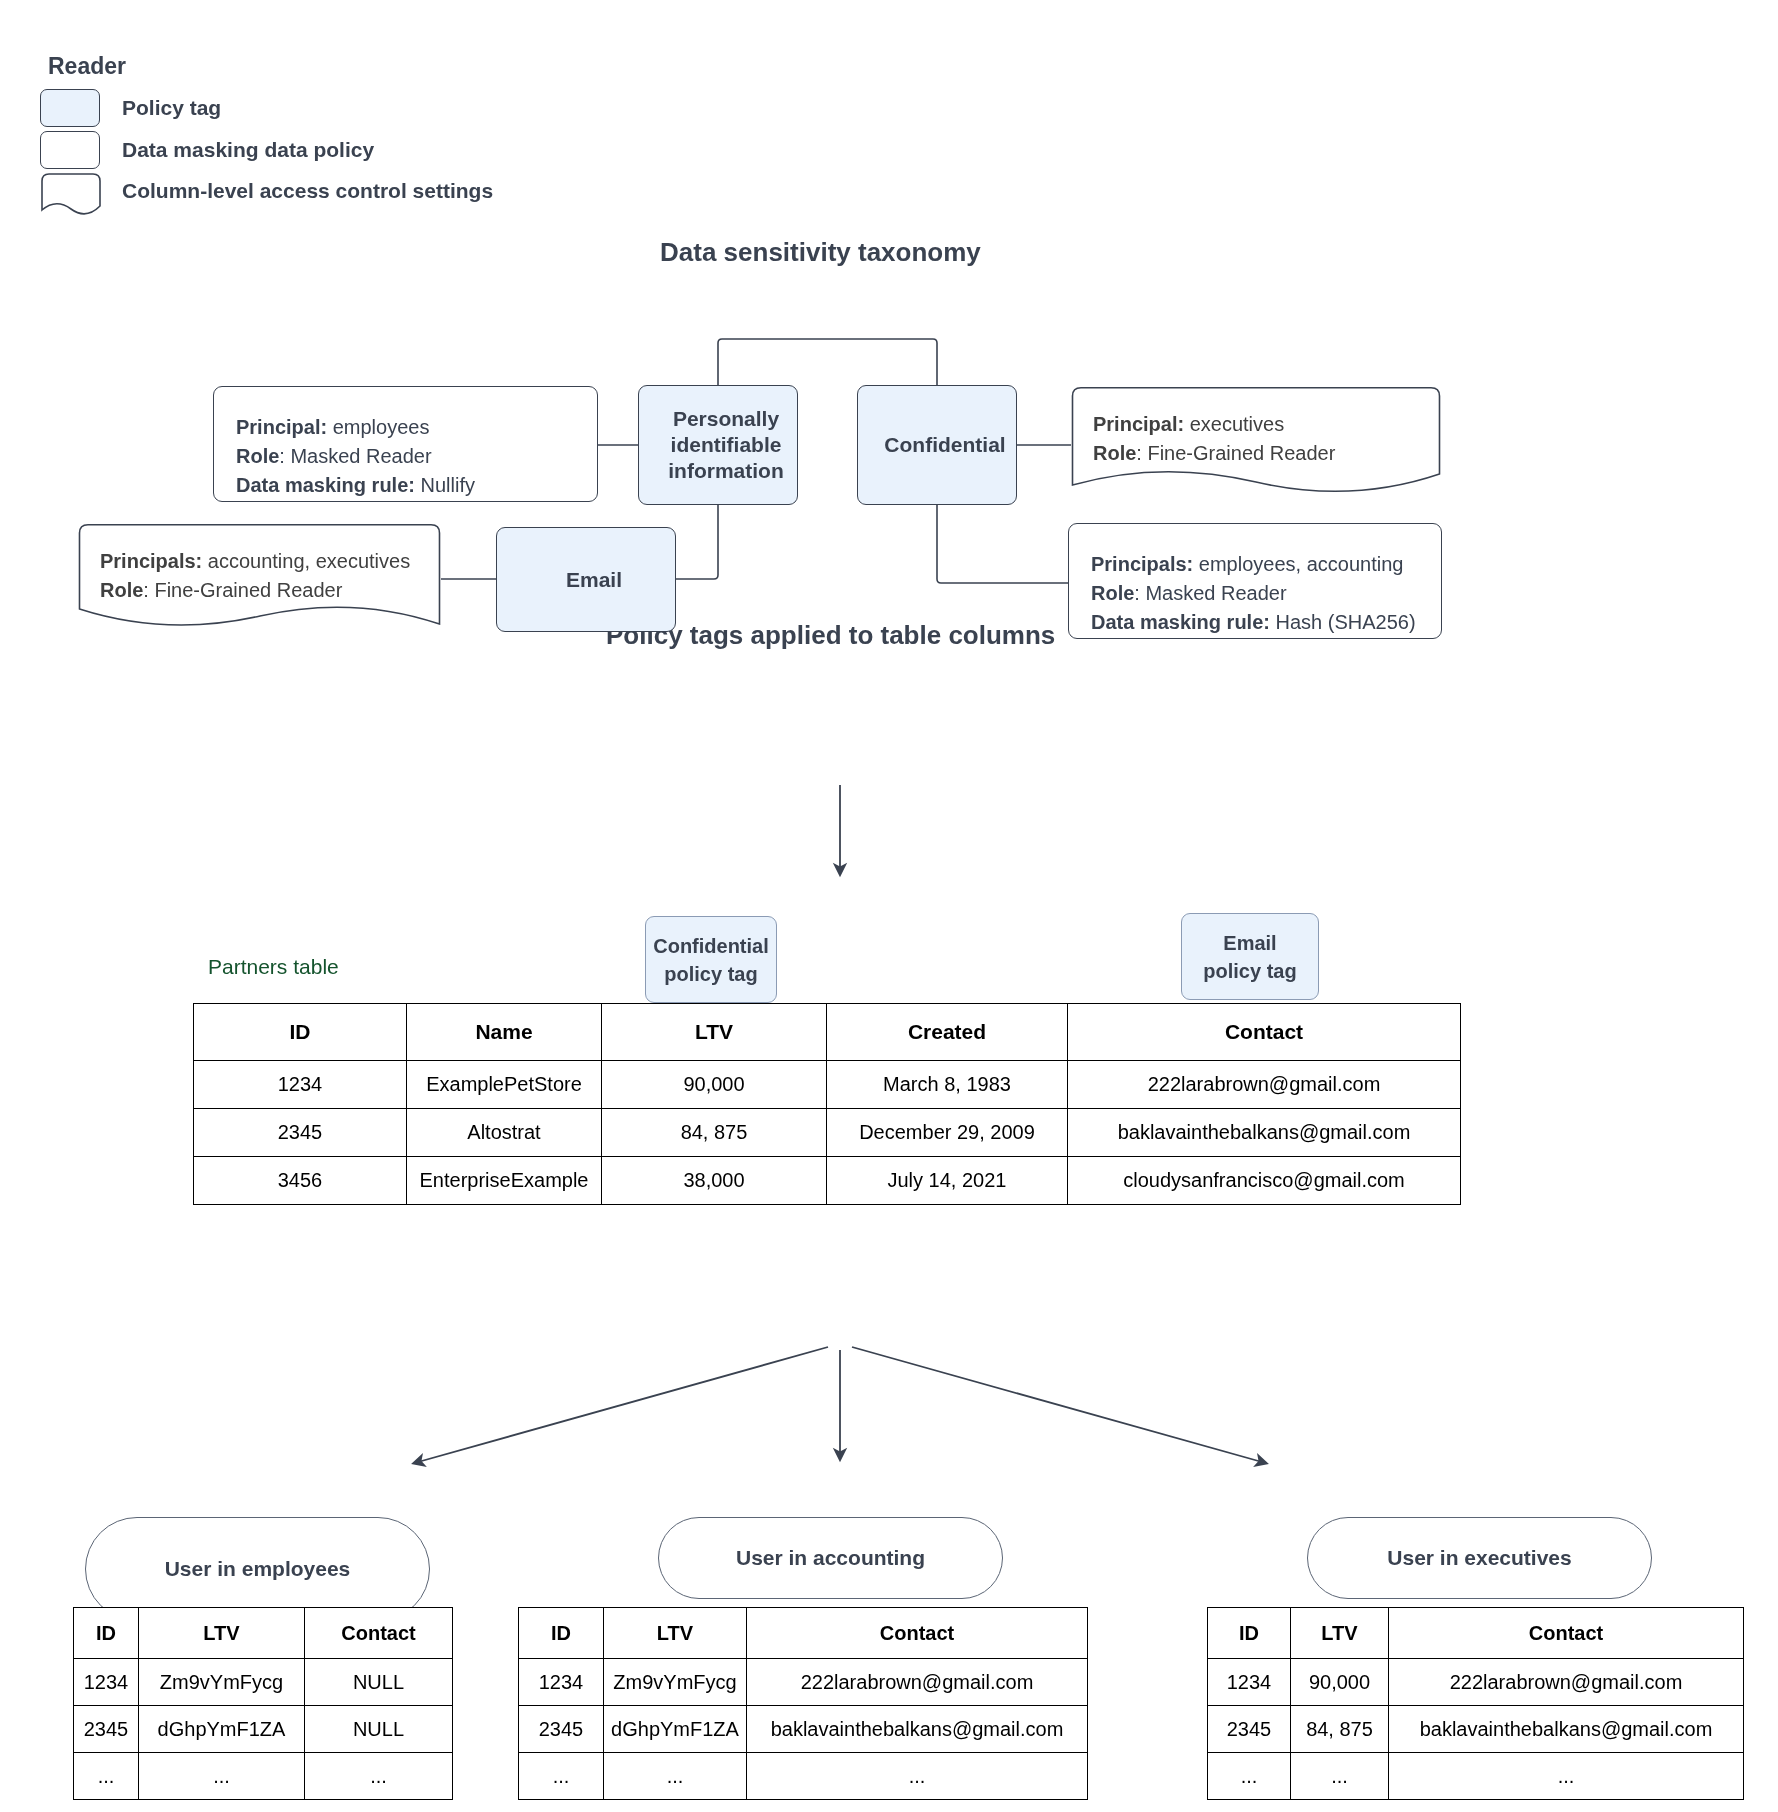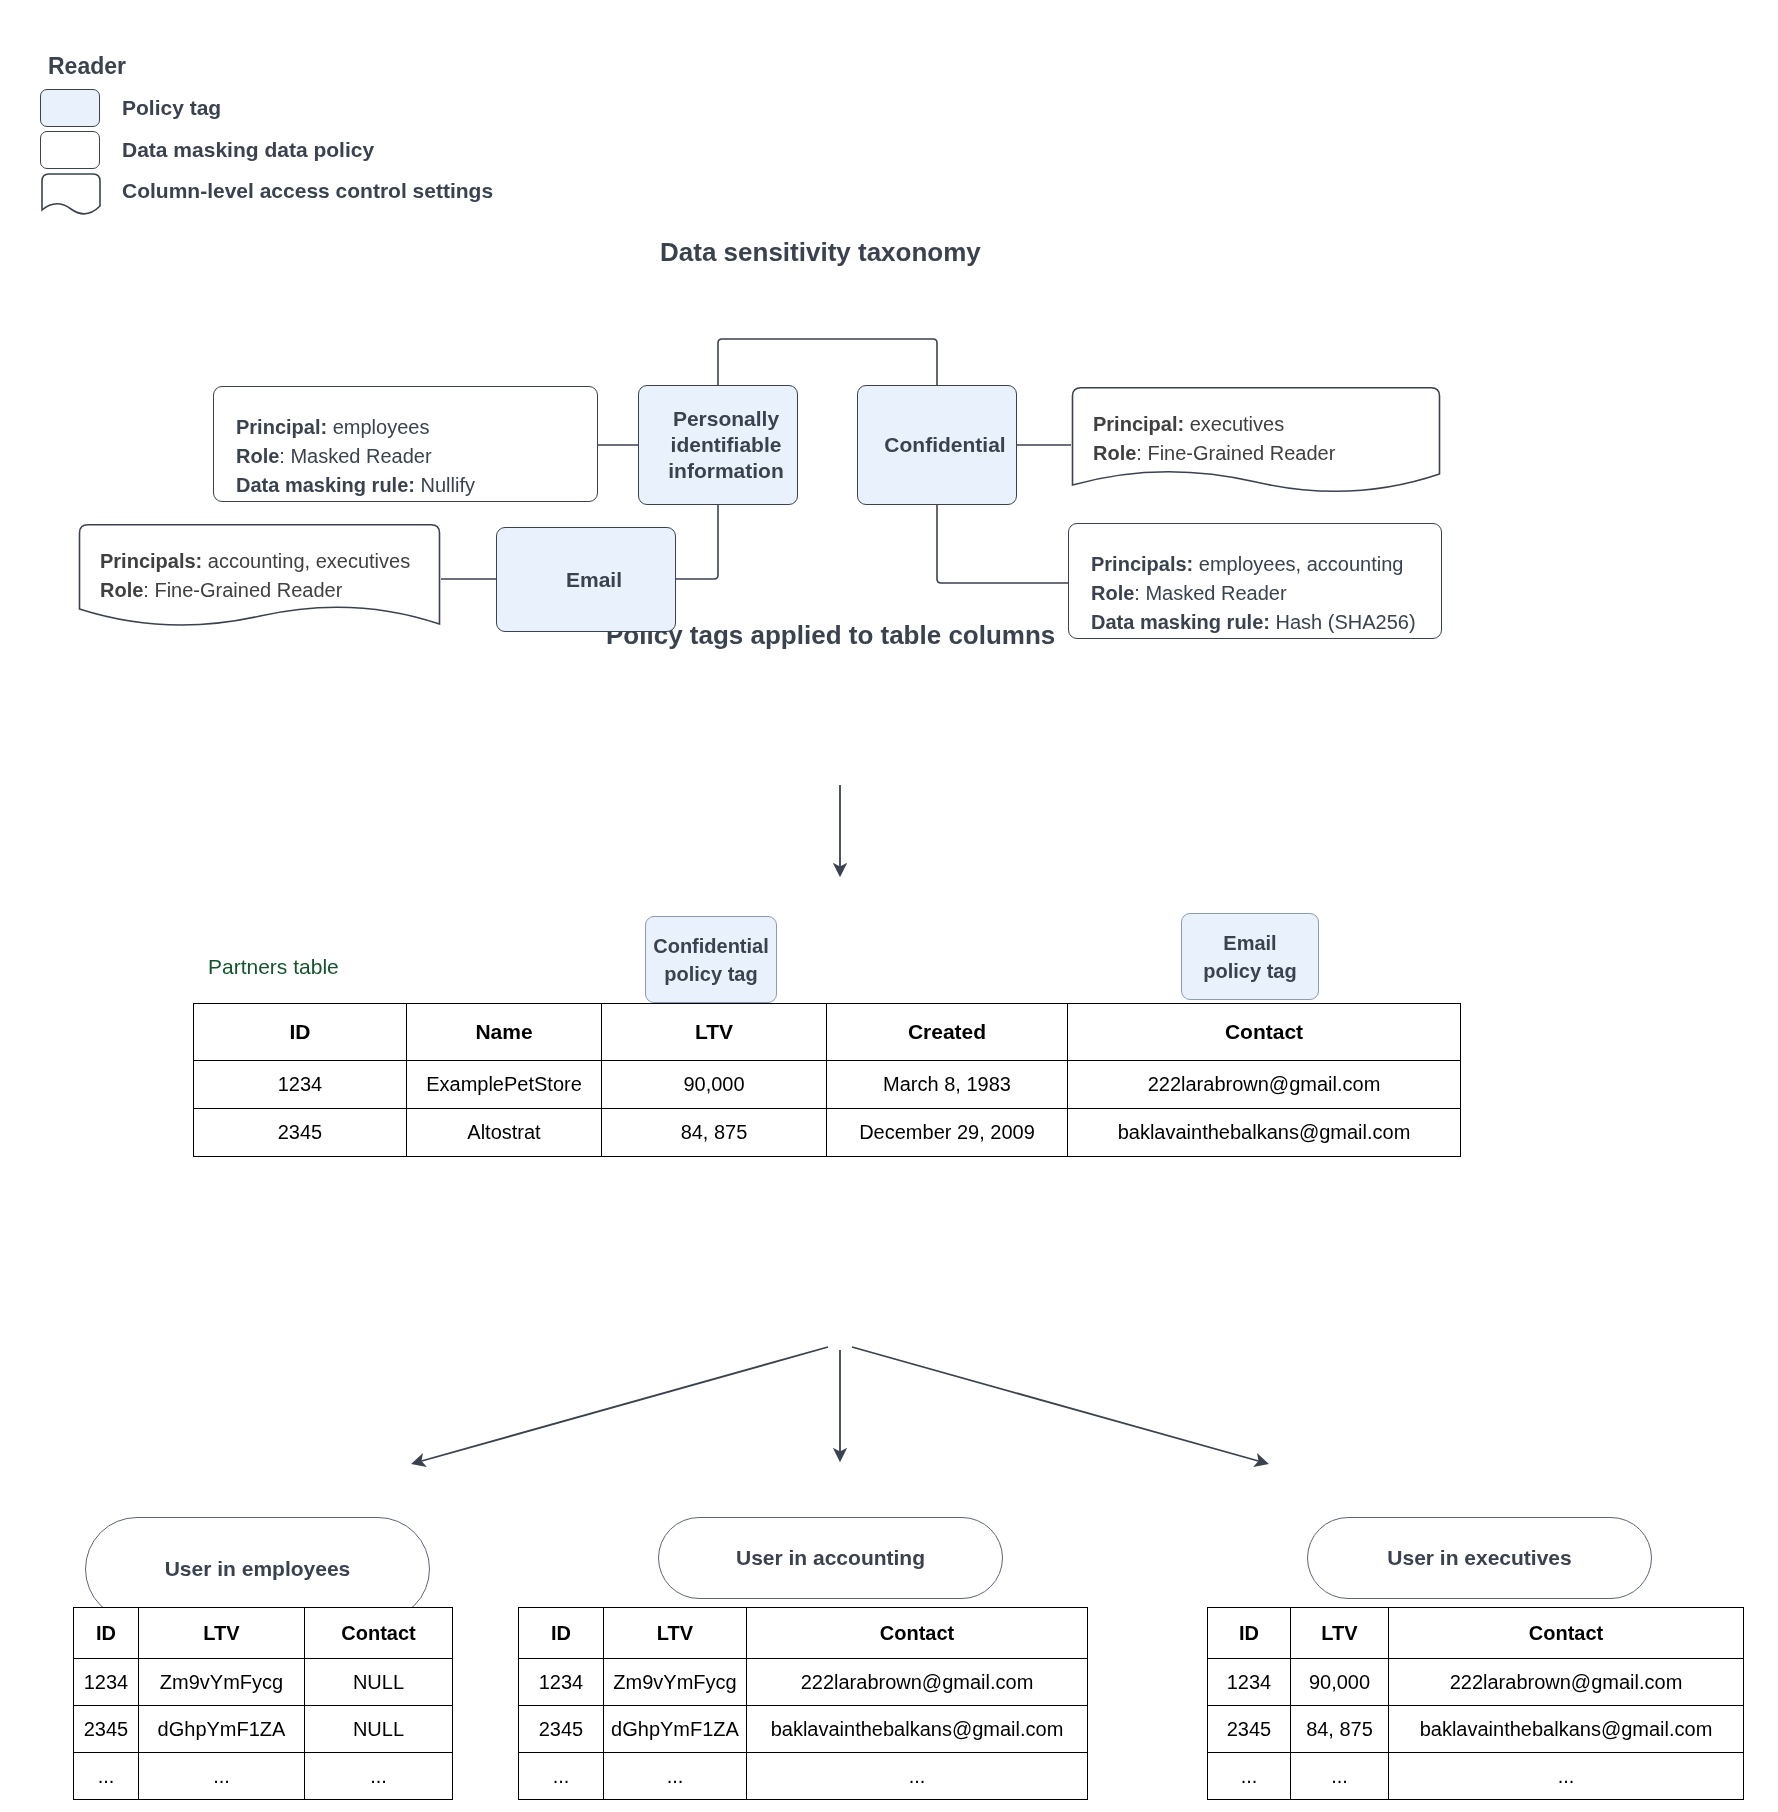--- a/index.html
+++ b/index.html
@@ -229,20 +229,27 @@
       <td>March 8, 1983</td>
       <td>222larabrown@gmail.com</td>
     </tr>
     <tr>
       <td>2345</td>
       <td>Altostrat</td>
       <td>84, 875</td>
       <td>December 29, 2009</td>
       <td>baklavainthebalkans@gmail.com</td>
     </tr>
+    <tr>
+      <td>3456</td>
+      <td>EnterpriseExample</td>
+      <td>38,000</td>
+      <td>July 14, 2021</td>
+      <td>cloudysanfrancisco@gmail.com</td>
+    </tr>
   </tbody>
 </table>
 
 <div class="ellipse" id="ell-emp">User in employees</div>
 <div class="ellipse" id="ell-acc">User in accounting</div>
 <div class="ellipse" id="ell-exe">User in executives</div>
 
 <table class="grid res-tbl" id="tbl-emp">
   <thead>
       <tr>

